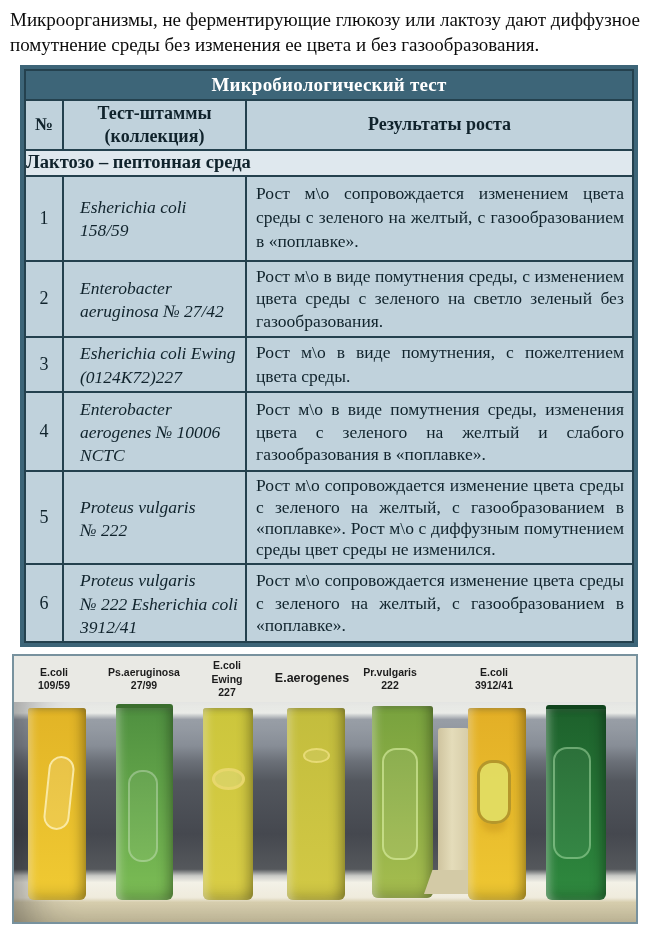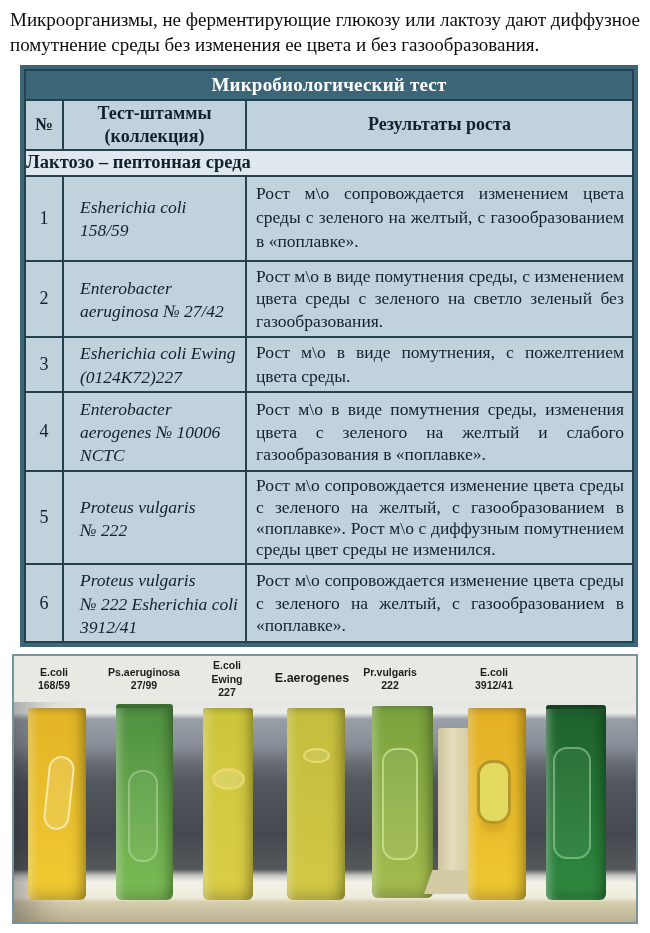--- a/index.html
+++ b/index.html
@@ -177,21 +177,21 @@
         <td class="result">Рост м\о сопровождается изменение цвета среды с зеленого на желтый, с газообразованием в «поплавке».</td>
       </tr>
     </tbody>
       </table>
   </div>
 
   <div class="photo">
     <div class="label-band">
       <div class="tube-label" style="left:40px">
         <div>E.coli</div>
-          <div>168/59</div>
+          <div>109/59</div>
       </div>
       <div class="tube-label" style="left:130px">
         <div>Ps.aeruginosa</div>
           <div>27/99</div>
       </div>
       <div class="tube-label" style="left:213px">
         <div>E.coli</div>
           <div>Ewing</div>
           <div>227</div>
       </div>

